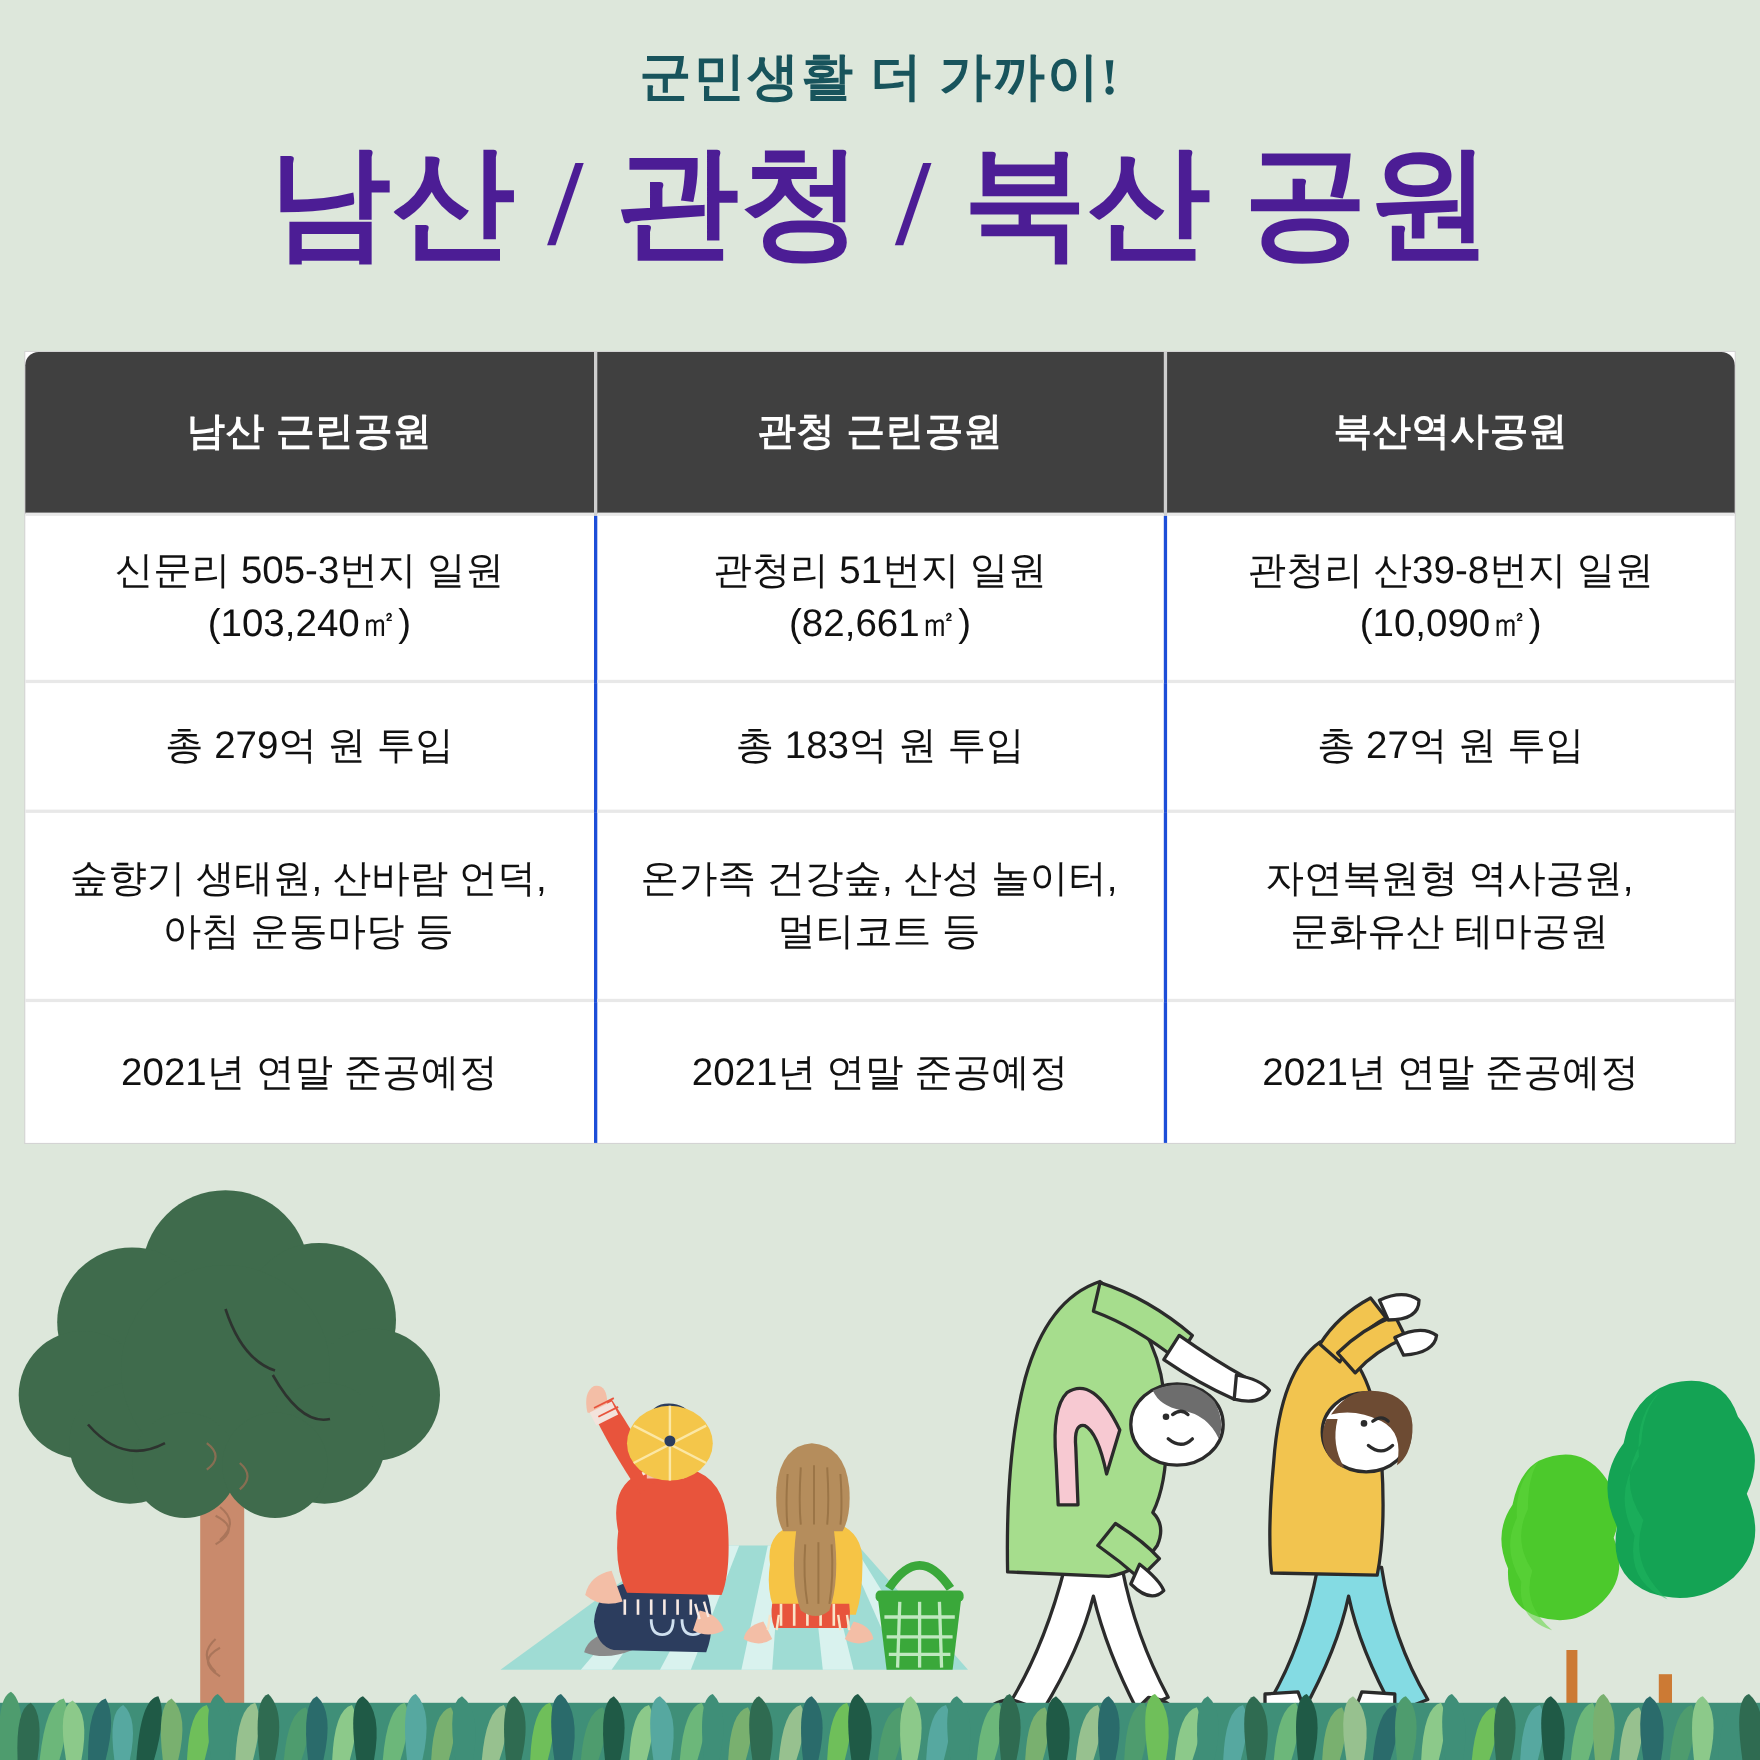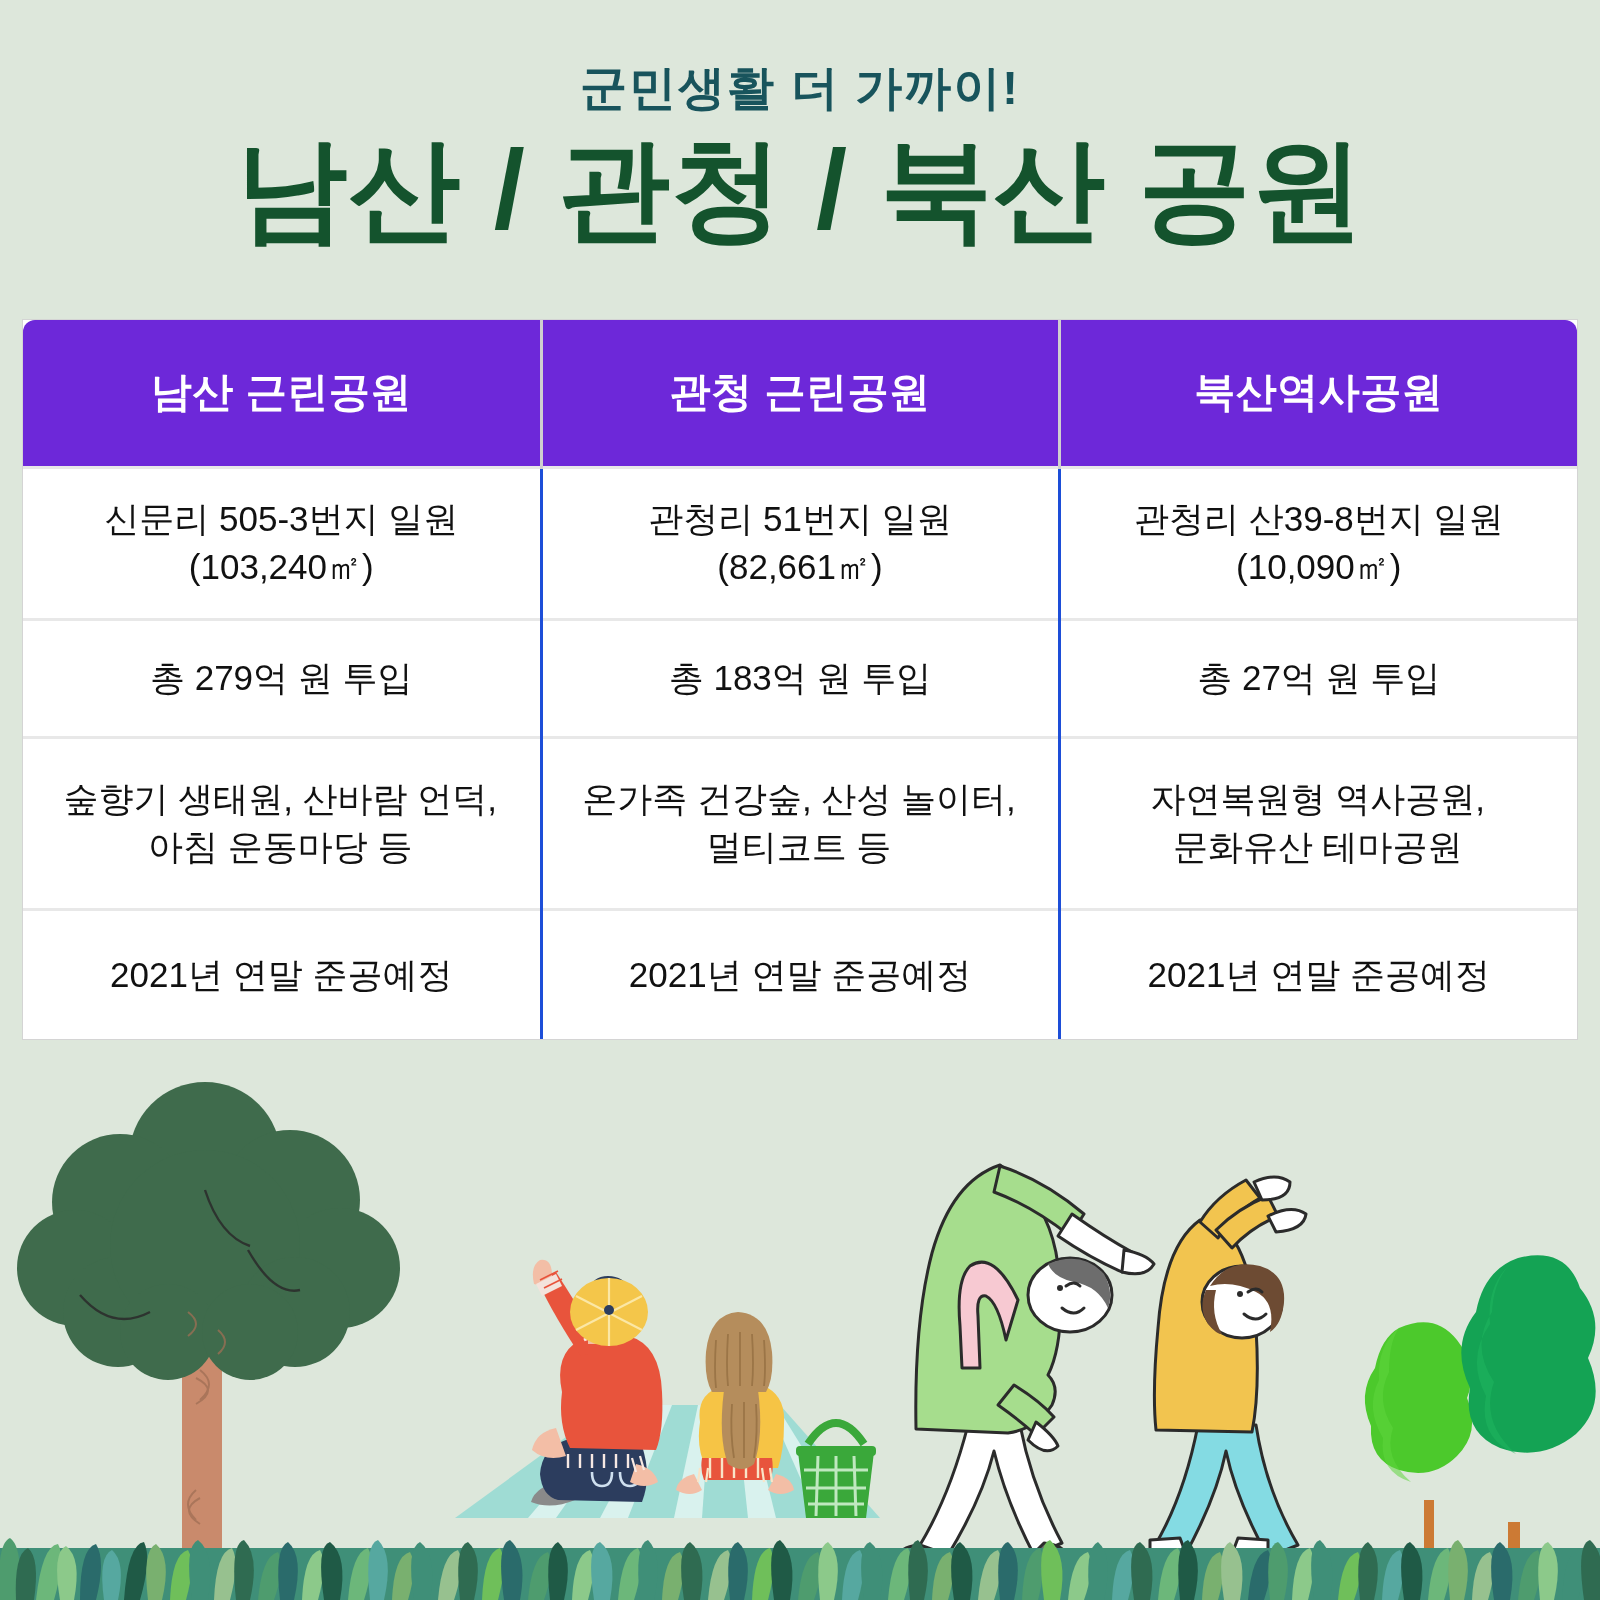--- a/index.html
+++ b/index.html
@@ -11,61 +11,62 @@
   }
 
   body {
     background: #dde7db;
     font-family: "Liberation Sans", sans-serif;
     position: relative;
   }
 
   
   .title-block {
-    padding-top: 62px;
+    padding-top: 45px;
     text-align: center;
+    font-family: Liberation Serif, serif;
   }
 
   .subtitle {
     font-size: 47px;
     font-weight: bold;
     color: #18545c;
     letter-spacing: 2px;
     line-height: 1.1;
   }
 
   .main-title {
     font-size: 112px;
     font-weight: bold;
-    color: #14532d;
+    color: #4c1d95;
     line-height: 1.18;
     letter-spacing: 1px;
-    margin-top: 10px;
+    margin-top: 22px;
   }
 
   
   .table-wrap {
     position: absolute;
     left: 23px;
     top: 320px;
     width: 1554px;
   }
 
   table.park-table {
     width: 100%;
     border-collapse: collapse;
     table-layout: fixed;
     background: #ffffff;
     box-shadow: 0 0 0 1px #d4d4d4;
   }
 
   table.park-table thead th {
-    background: #6d28d9;
+    background: #404040;
     color: #ffffff;
-    font-size: 41px;
+    font-size: 35px;
     font-weight: bold;
     height: 147px;
     vertical-align: middle;
     border-left: 3px solid #cfcfcf;
     letter-spacing: 0.5px;
   }
   table.park-table thead th:first-child {
     border-left: none;
     border-top-left-radius: 12px;
   }

